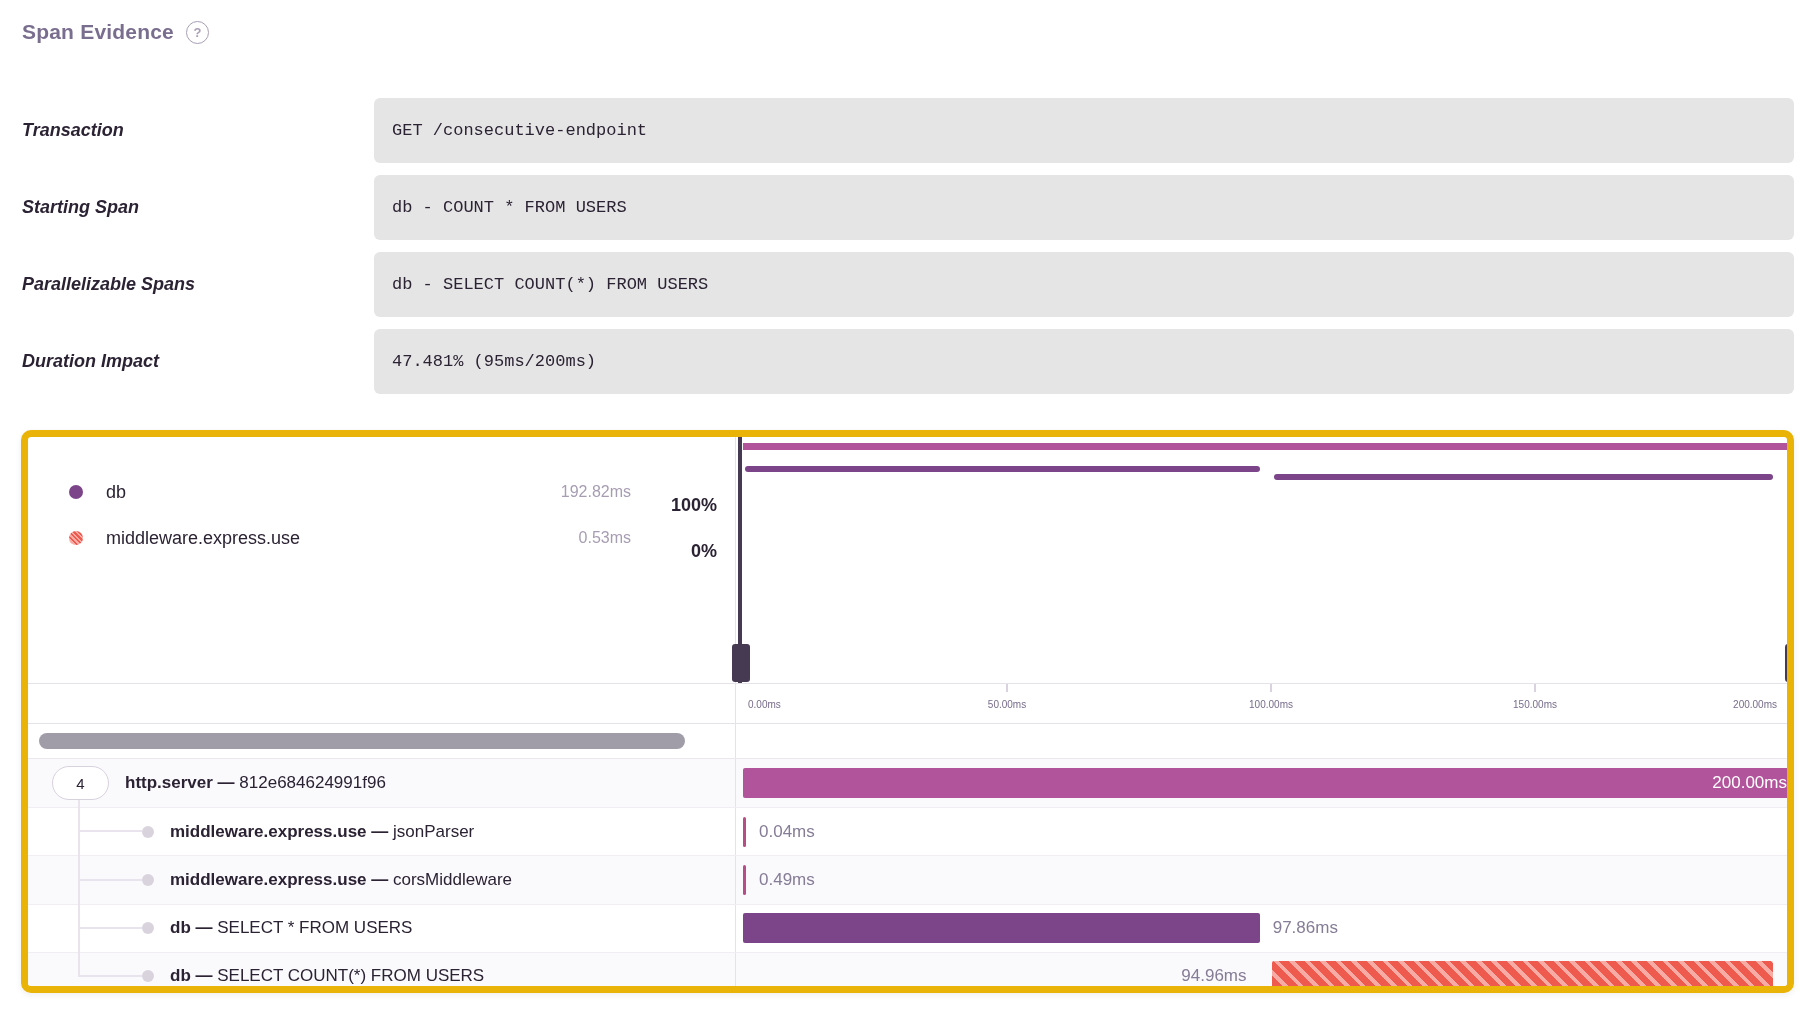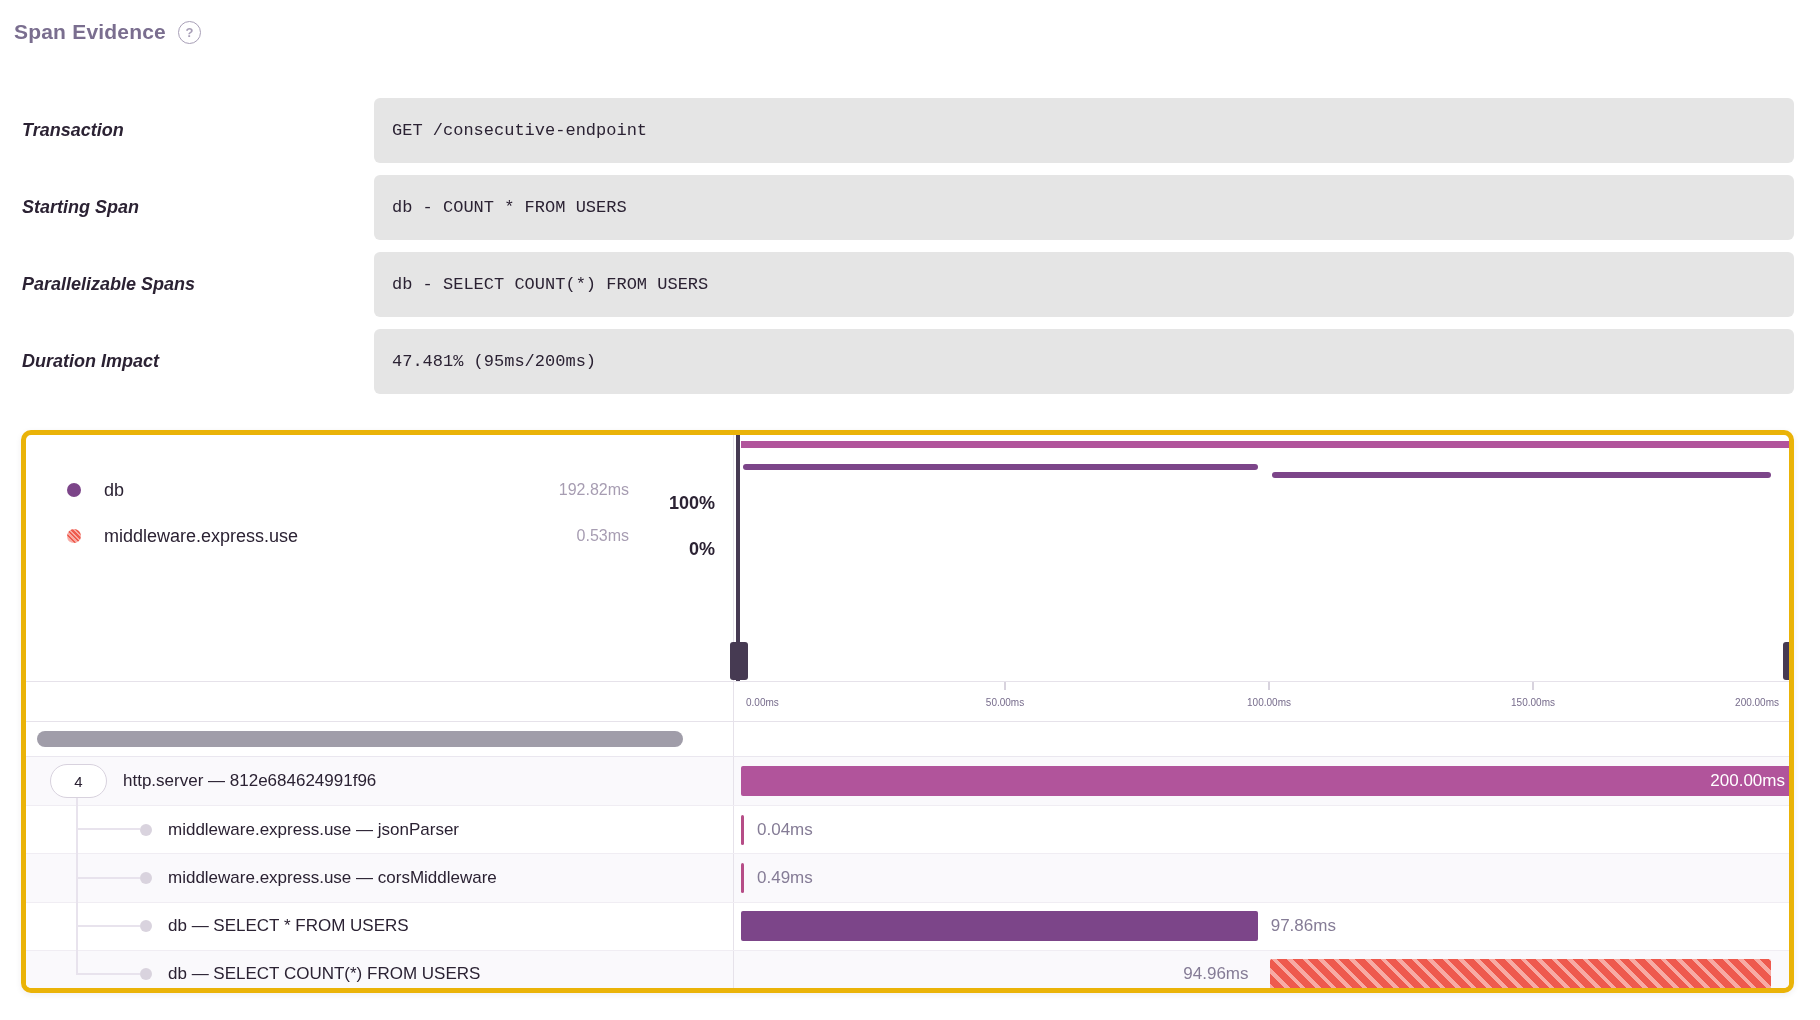--- a/index.html
+++ b/index.html
@@ -1,35 +1,35 @@
 <!DOCTYPE html>
 <html><head>
 <meta charset="utf-8">
 <style>
   html,body { margin:0; padding:0; background:#fff; }
   body { font-family:"Liberation Sans", sans-serif; color:#2b2233; }
   .page { position:relative; width:1820px; height:1020px; background:#fff; overflow:hidden; }
 
   
-  .header { position:absolute; left:14px; top:20px; display:flex; align-items:center; gap:12px;justify-content:space-between; }
+  .header { position:absolute; left:22px; top:20px; display:flex; align-items:center; gap:12px;justify-content:space-between; }
   .header h1 { margin:0; font-size:21px; font-weight:700; color:#7a6e8f; letter-spacing:.2px; }
   .help { width:21px; height:21px; border:1.5px solid #a89fb7; border-radius:50%; color:#a89fb7;
           font-size:13px; font-weight:700; display:flex; align-items:center; justify-content:center; }
 
   
   .details { position:absolute; left:22px; top:98px; width:1772px; display:flex; flex-direction:column; gap:12px; }
   .detail-row { display:flex; height:65px; align-items:center; }
   .detail-label { width:352px; font-size:18px; font-weight:700; color:#2b2233; flex:none;font-style:italic; }
   .detail-value { flex:1; height:65px; background:#e5e5e5; border-radius:6px; display:flex; align-items:center;
                   padding:0 18px; box-sizing:border-box; font-family:"Liberation Mono","DejaVu Sans Mono",monospace;
                   font-size:17px; color:#2b2233; white-space:pre; }
 
   
   .panel { position:absolute; left:21px; top:430px; width:1773px; height:563px; box-sizing:border-box;
-           border:5px solid #eab308; border-radius:10px; background:#fff; overflow:hidden;
+           border:7px solid #eab308; border-radius:10px; background:#fff; overflow:hidden;
            box-shadow:0 2px 6px rgba(43,34,51,.07); }
   .prow { display:flex; }
   .cell-left { width:708px; flex:none; box-sizing:border-box; border-right:1px solid #e6e2ea; position:relative; }
   .cell-right { flex:1; position:relative; }
 
   .top-section { height:246px; }
   .legend { padding-top:32px; }
   .legend-row { display:flex; align-items:center; height:46px; padding:0 18px 0 41px; }
   .legend-dot { width:14px; height:14px; border-radius:50%; flex:none; }
   .legend-name { margin-left:23px; font-size:18px; color:#2b2233; }
@@ -49,21 +49,21 @@
   .scroll-pill { position:absolute; left:11px; top:9px; width:646px; height:16px; border-radius:8px; background:#a09da9; }
 
   .tree { position:relative; }
   .tree-row { display:flex; height:48.2px; box-sizing:border-box; }
   .tree-row.sep { border-top:1px solid #f0edf3; }
   .tree-row.tint { background:#faf9fc; }
   .tree-row .cell-left { display:flex; align-items:center; }
   .badge { margin-left:24px; width:57px; height:34px; box-sizing:border-box; border:1px solid #d8d2de; border-radius:17px;
            background:#fff; display:flex; align-items:center; justify-content:center; font-size:15px; color:#2b2233; flex:none; }
   .tree-text { font-size:17px; white-space:nowrap; color:#2b2233; }
-  .tree-text b { font-weight:400; }
+  .tree-text b { font-weight:700; }
   .root-text { margin-left:16px; }
   .child-text { margin-left:142px; }
   .node-dot { position:absolute; left:114px; top:50%; margin-top:-6px; width:12px; height:12px; border-radius:50%; background:#d9d3de; }
 
   .conn { position:absolute; background:#e8e3ed; pointer-events:none; }
 
   .wf-bar { position:absolute; top:50%; height:30px; margin-top:-15px; border-radius:2px; }
   .wf-bar .inside-label { display:block; height:30px; line-height:30px; text-align:right; padding-right:12px;
                           color:#fff; font-size:17px; }
   .wf-label { position:absolute; top:50%; transform:translateY(-50%); font-size:17px; color:#857c96; white-space:nowrap;text-align:right; }

